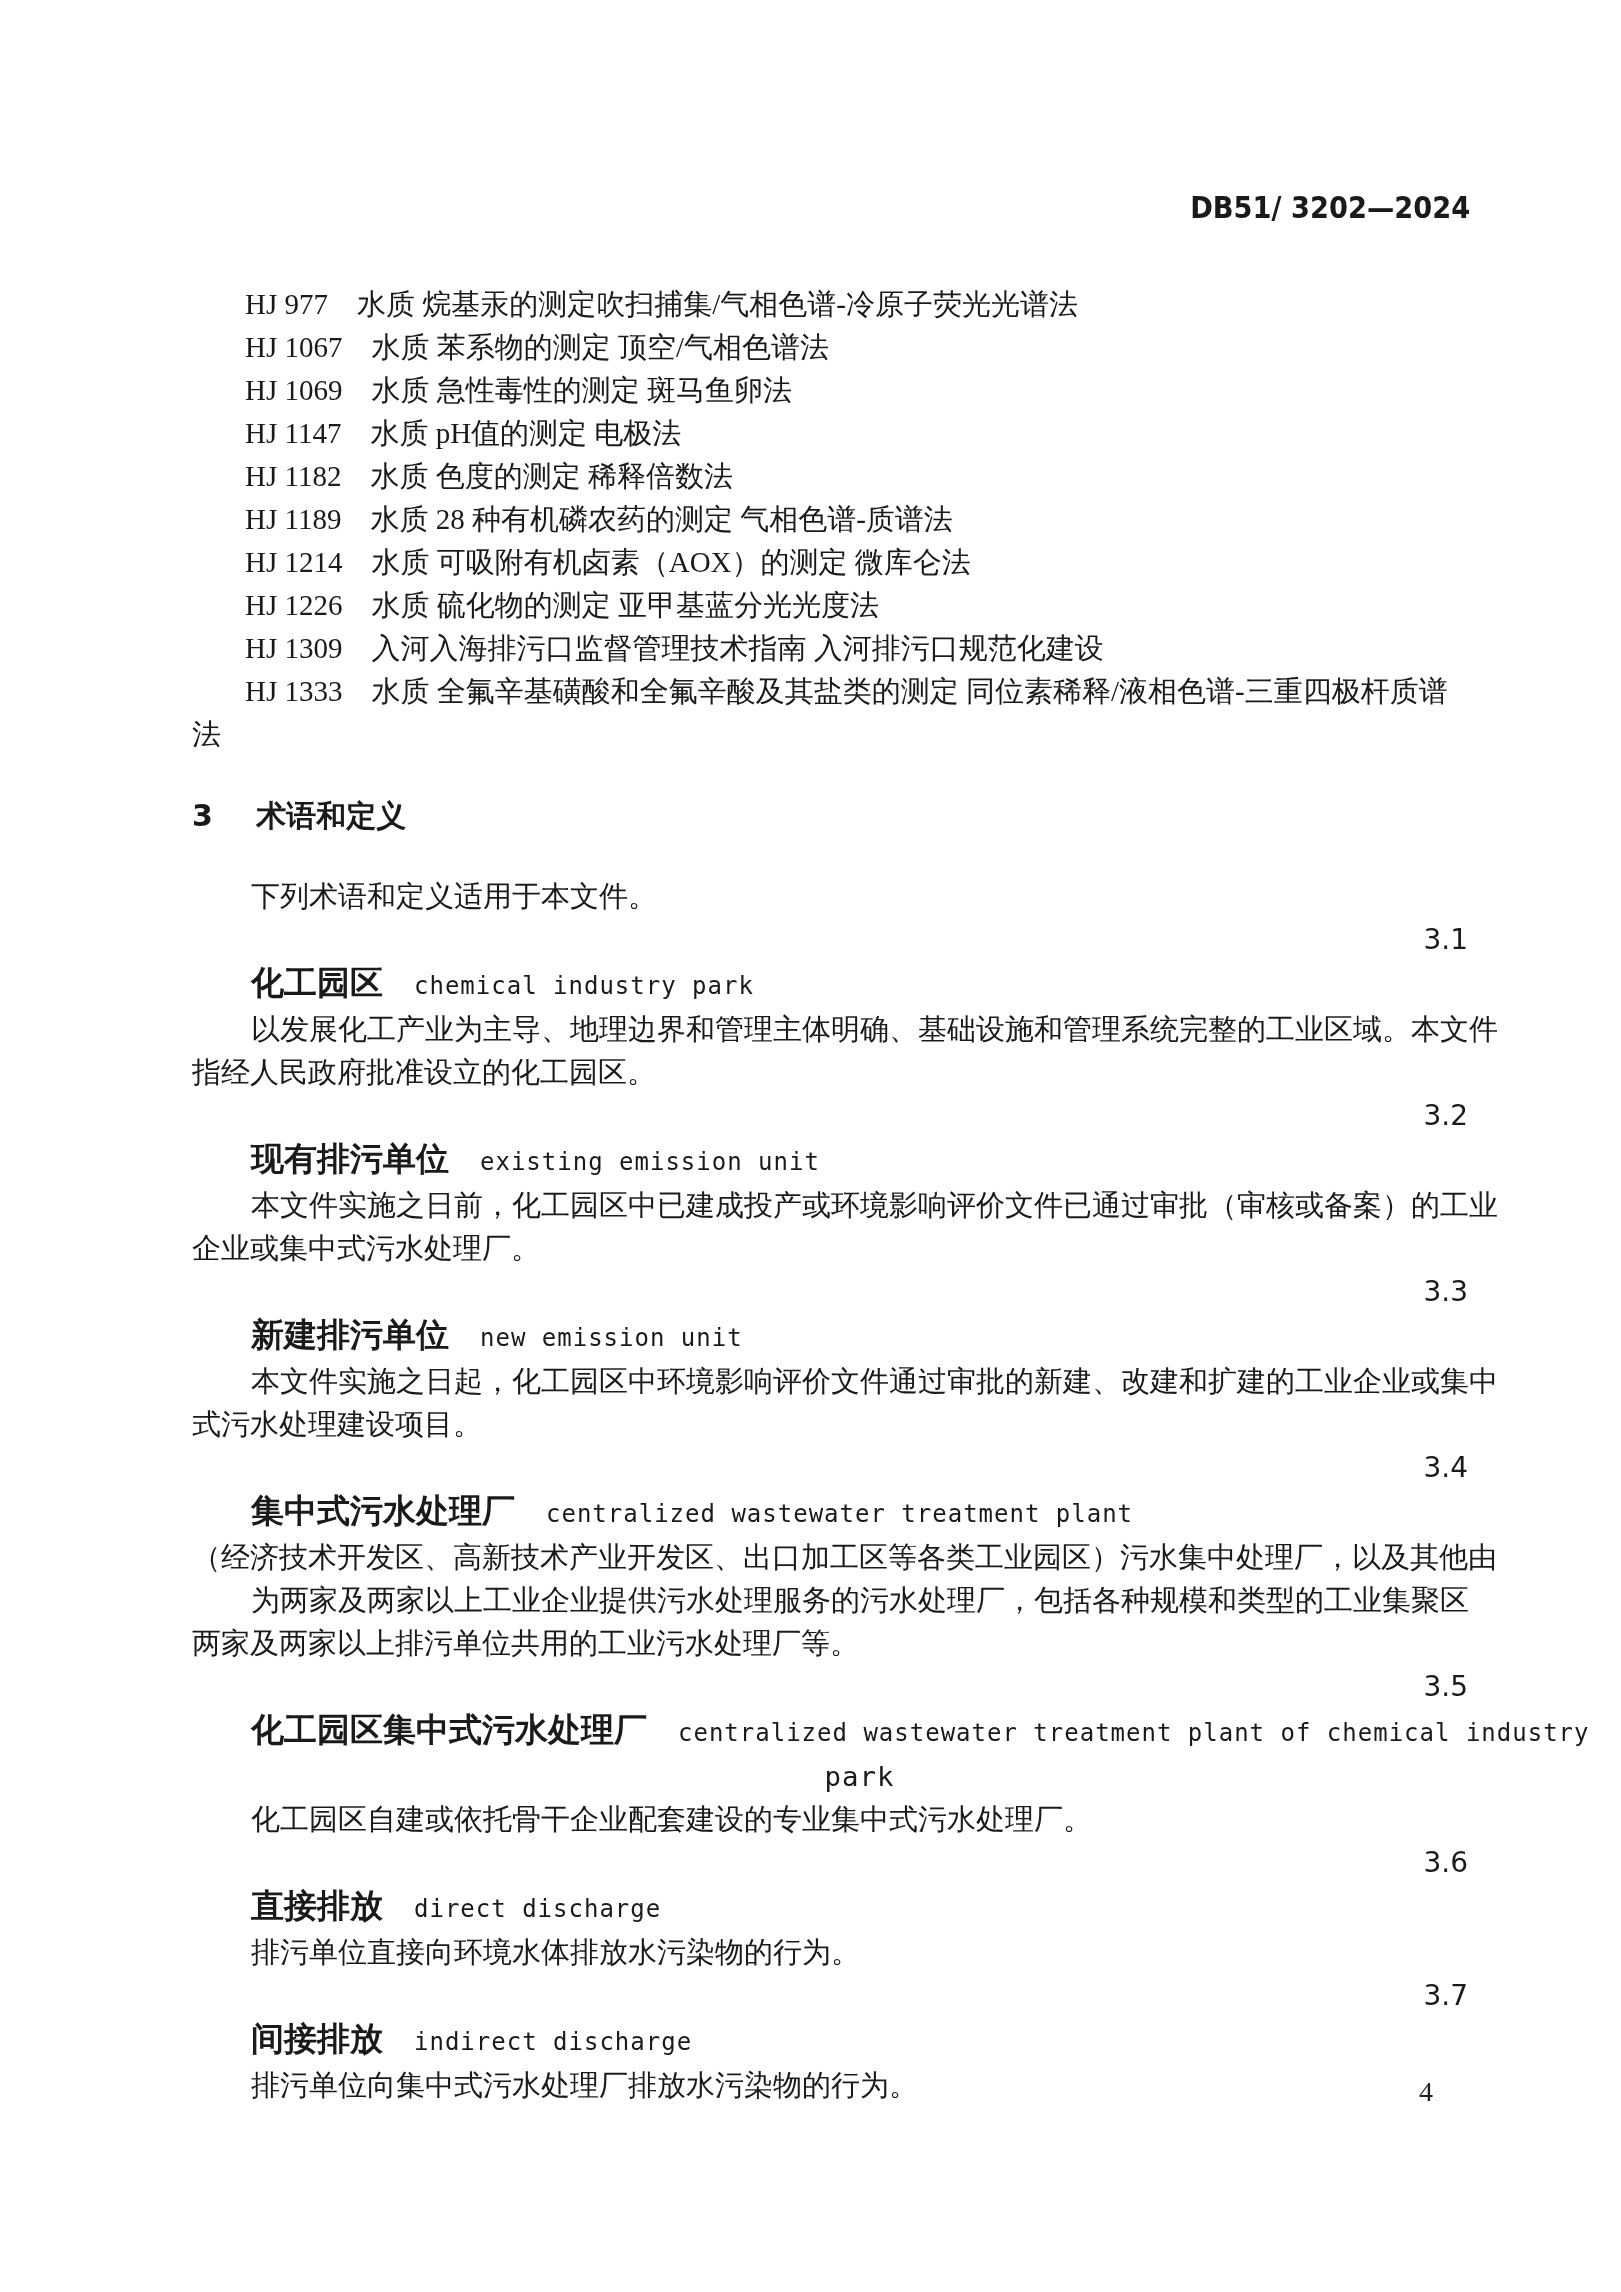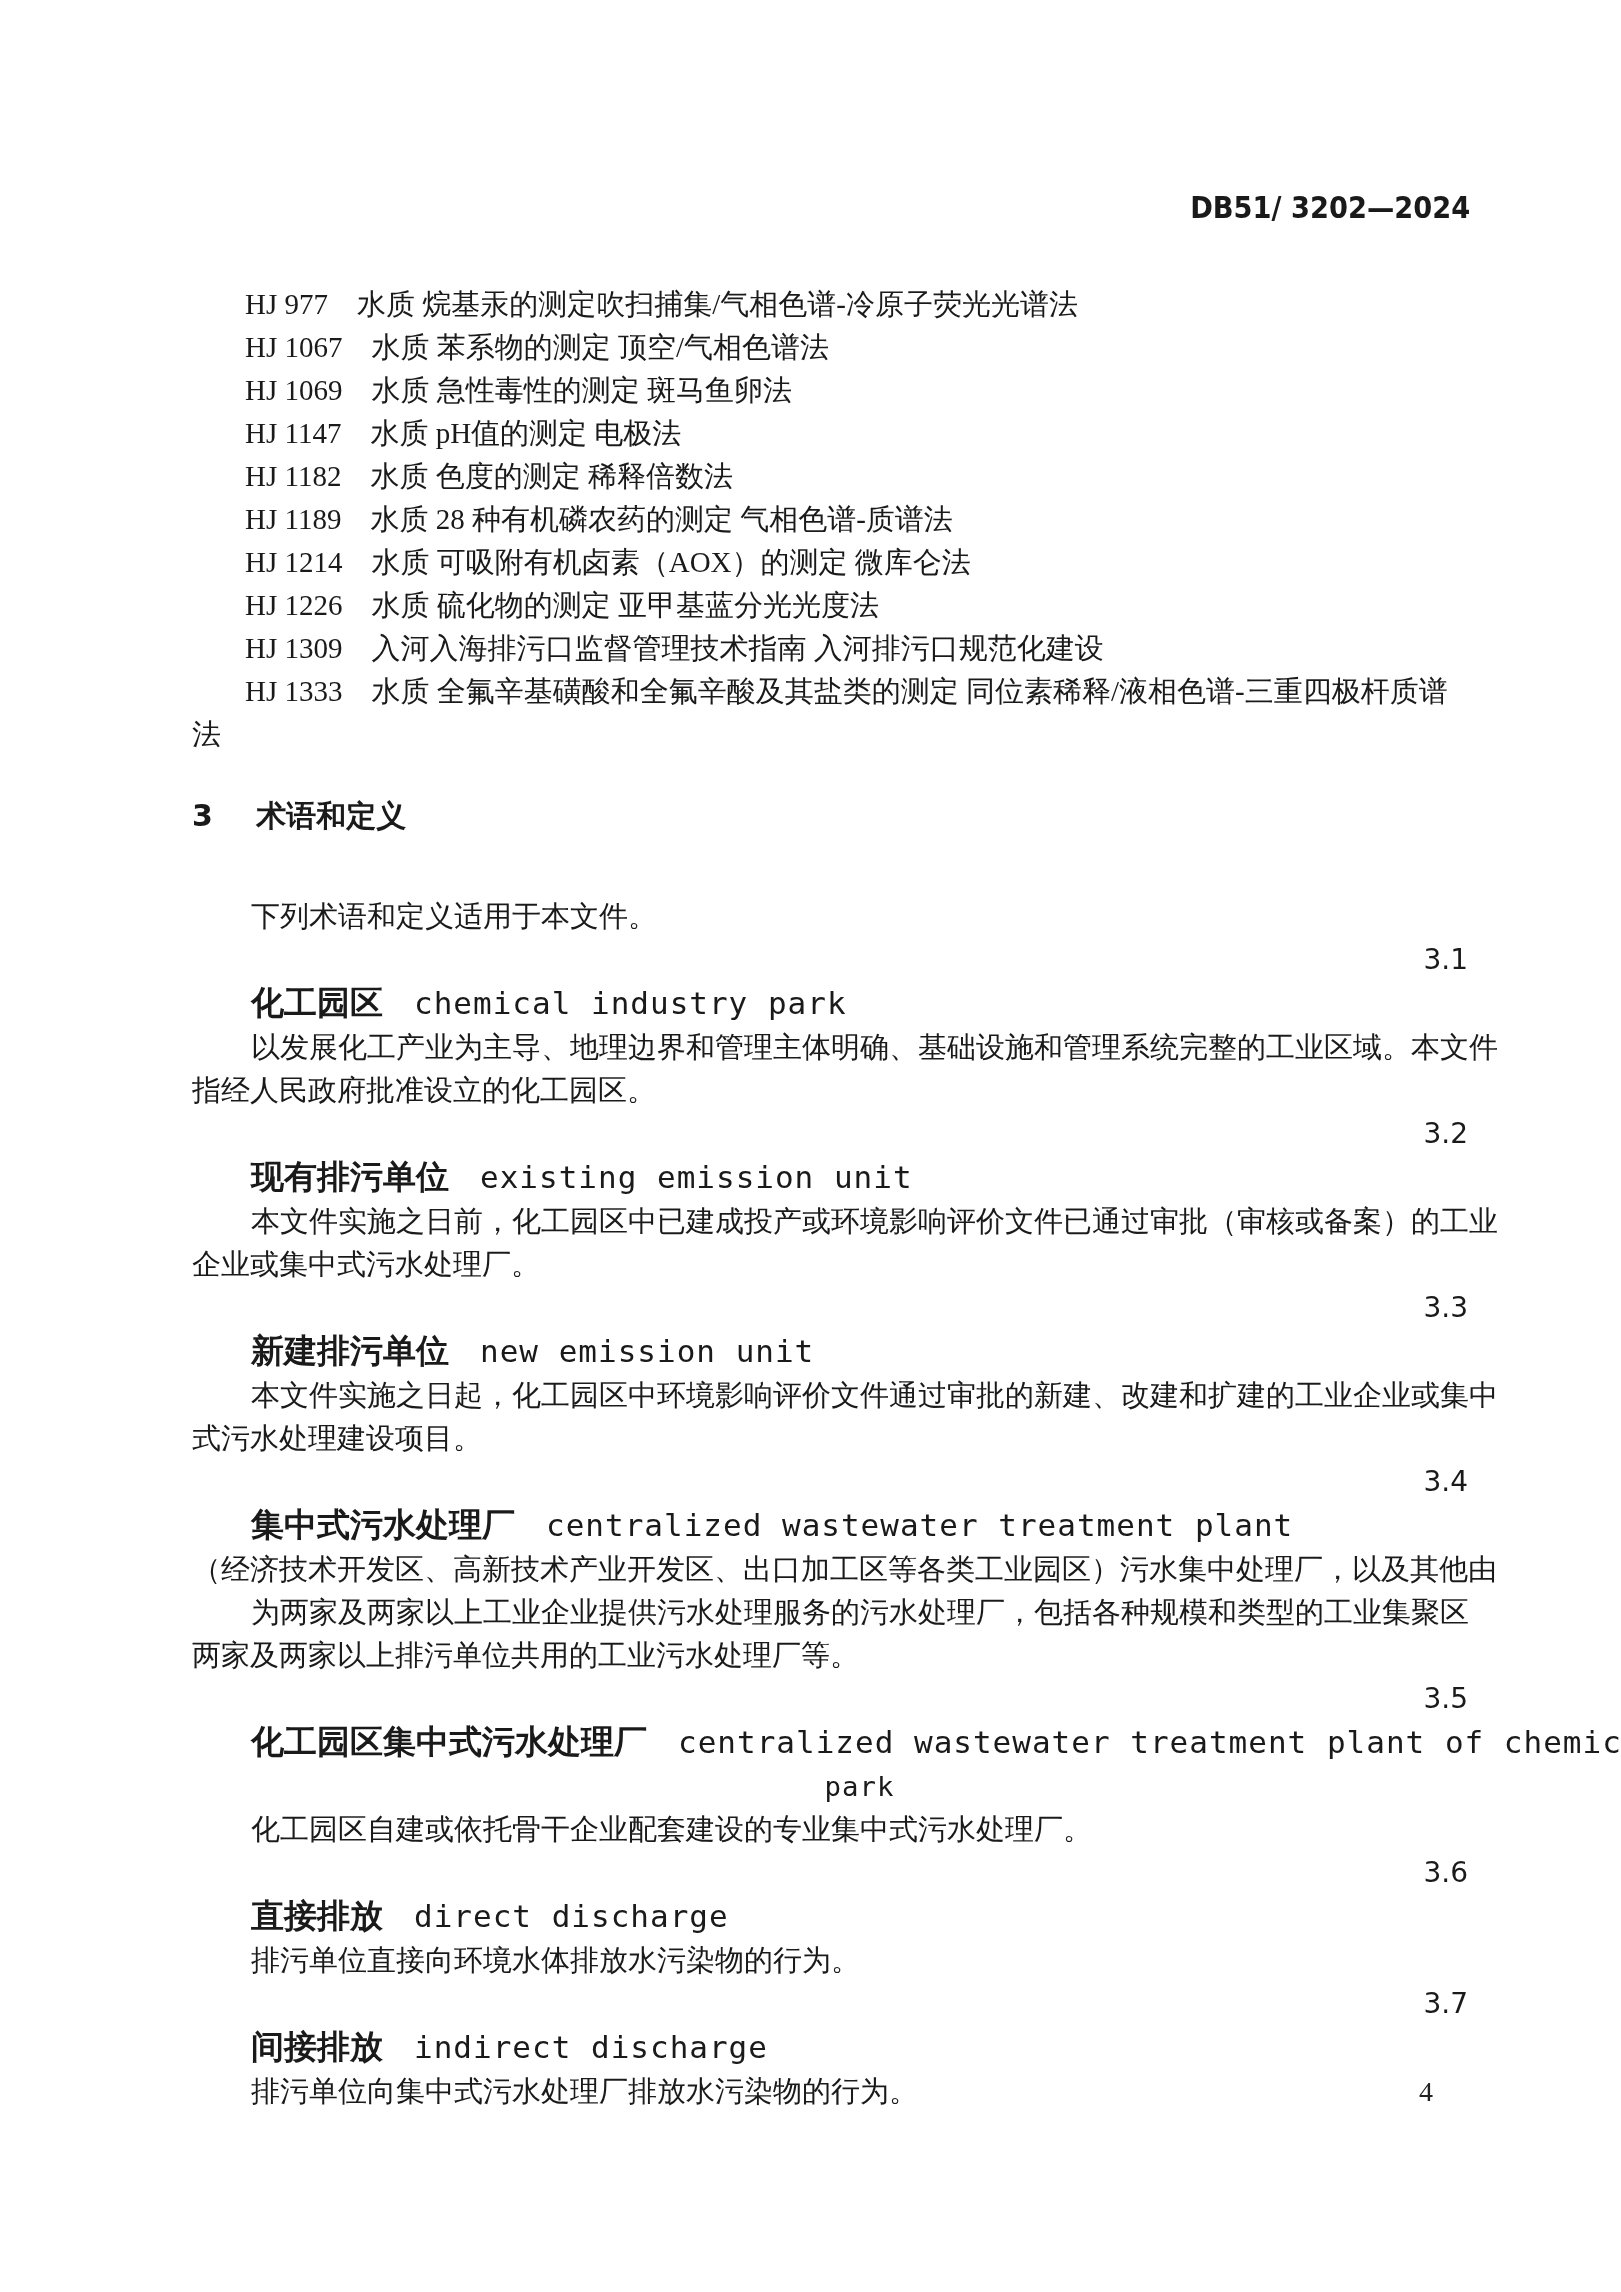--- a/index.html
+++ b/index.html
@@ -26,34 +26,34 @@
   .line { white-space:nowrap; }
   .ref-first { padding-left:53px; }
   .ref-cont  { padding-left:0; }
   .ref-title { margin-left:29px; }
   .section-heading {
     margin-top:38px;
     font-family:"DejaVu Sans","Liberation Sans",sans-serif;
     font-weight:700; font-size:30px; line-height:43px;
   }
   .sec-title { margin-left:33px; }
-  .intro { margin-top:58px; padding-left:59px; }
+  .intro { margin-top:38px; padding-left:59px; }
   .entry-no {
     font-family:"DejaVu Sans","Liberation Sans",sans-serif;
     font-size:28px;
     text-align:right;
   }
   .term-line { padding-left:59px; }
   .term-zh {
     font-family:"DejaVu Sans","Liberation Sans",sans-serif;
     font-weight:700; font-size:33px;
   }
   .term-en {
     font-family:"DejaVu Sans Mono","Liberation Mono",monospace;
-    font-size:31px; margin-left:31px; letter-spacing:1px;
+    font-size:24px; margin-left:31px; letter-spacing:1px;
   }
   .term-en-cont {
     padding-left:59px;
     font-family:"DejaVu Sans Mono","Liberation Mono",monospace;
     font-size:27.4px; letter-spacing:1px;text-align:center;
   }
   .def-first { padding-left:59px; }
   .def-cont  { padding-left:0; }
   .page-number {
     position:absolute; left:1419px; top:2070px;

